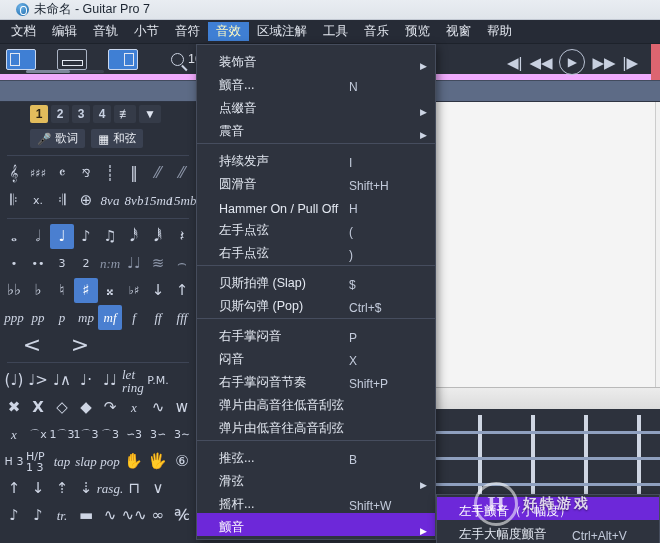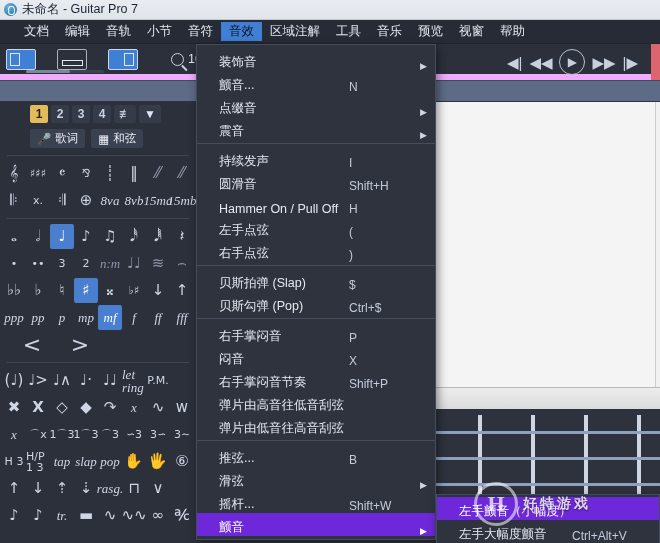--- a/index.html
+++ b/index.html
@@ -9,40 +9,40 @@
     background:#2b303b; color:#d8dce6; font-size:12px;
     position:relative;
   }
   #app{ position:absolute; inset:0; width:660px; height:543px; overflow:hidden; }
 
   
   .titlebar{
     position:absolute; left:0; top:0; width:660px; height:20px;
     background:linear-gradient(#e9edf2,#dfe4ea);
     border-bottom:1px solid #c2c8d2;
-    display:flex; align-items:center; padding-left:4px;
+    display:flex; align-items:center; padding-left:16px;
   }
   .tb-icon{ width:13px;height:13px;border-radius:50%;
     background:radial-gradient(circle at 35% 30%, #6fb3e8, #1464a5);
     margin-right:5px; flex:0 0 auto; position:relative;}
   .tb-icon:after{content:"";position:absolute;left:4px;top:3px;width:5px;height:7px;
     border:1.4px solid #fff;border-radius:50%/60%;}
   .tb-title{ font-size:12.5px; color:#1b2430; white-space:nowrap;}
 
   
   .menubar{
     position:absolute; left:0; top:20px; width:660px; height:24px;
     background:#262b36; display:flex; align-items:center;
-    padding-left:16px; border-bottom:1px solid #1d222b;
+    padding-left:3px; border-bottom:1px solid #1d222b;
   }
   .menu-item{
     font-size:12.5px; color:#e4e8f0; padding:3px 8px 4px 8px;
     white-space:nowrap; line-height:1;
   }
-  .menu-item.active{ background:#3f7fd4; color:#0f172a; }
+  .menu-item.active{ background:#3f7fd4; color:#fef9c3; }
 
   
   .toolbar{
     position:absolute; left:0; top:44px; width:660px; height:36px;
     background:#2b303b; border-bottom:6px solid #f0abfc;
     display:flex; align-items:center; padding-left:6px; gap:21px;
   }
   .vbtn{
     width:30px;height:21px;border:1.4px solid #aab3c4;border-radius:2px;
     position:relative; background:transparent;

